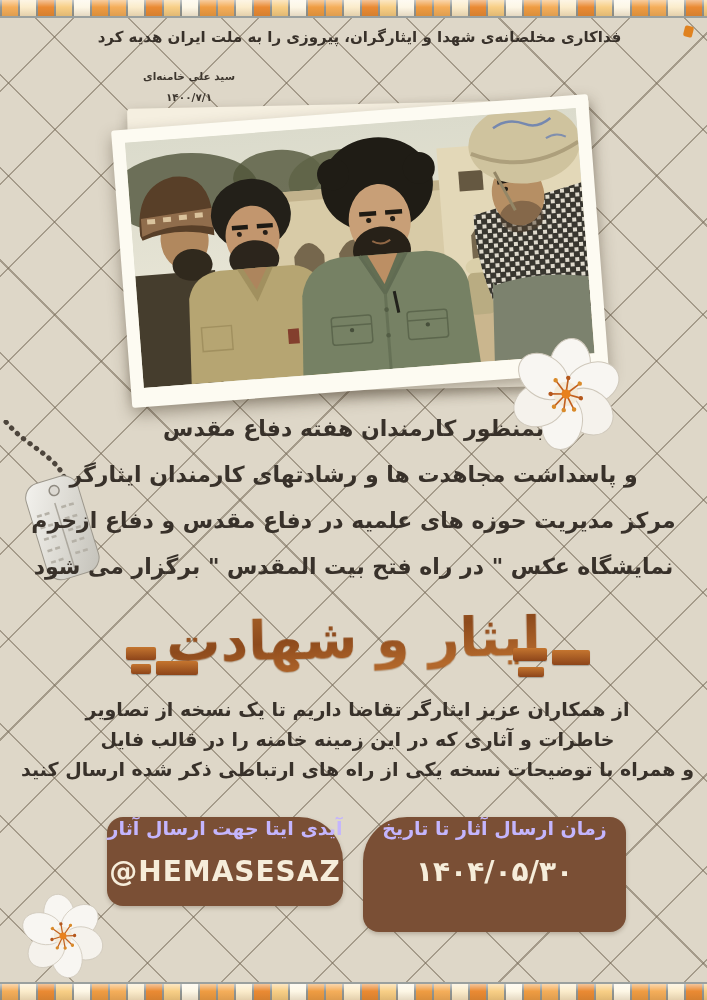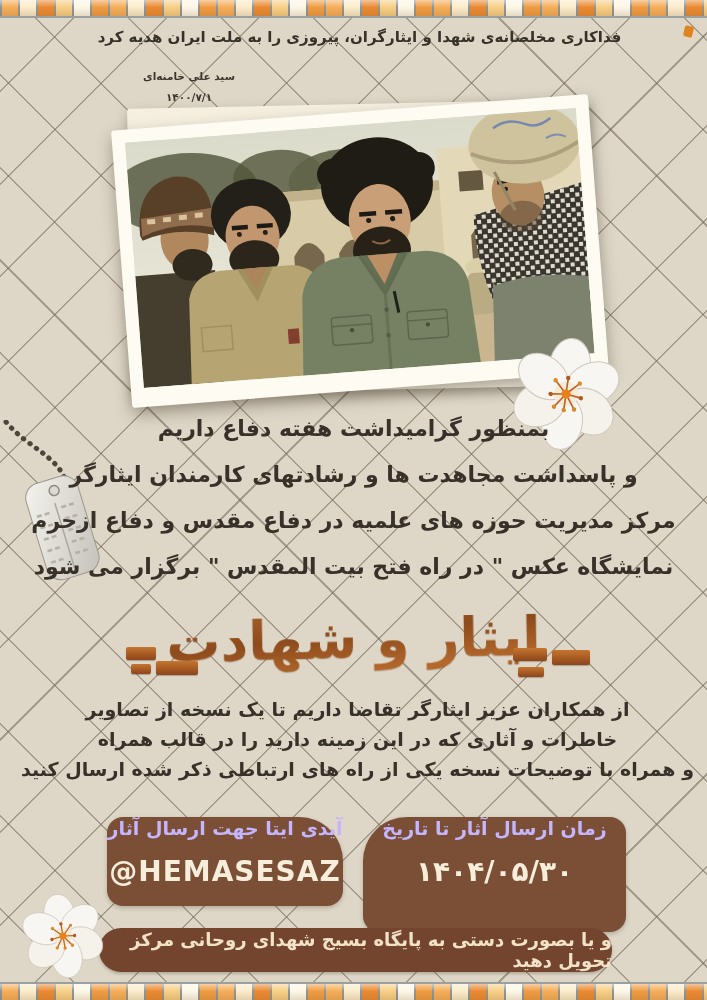--- a/index.html
+++ b/index.html
@@ -244,52 +244,49 @@
           <line x1="68" y1="112" x2="84" y2="112"></line>
         <line x1="42" y1="126" x2="58" y2="126"></line>
           <line x1="68" y1="124" x2="84" y2="124"></line>
         <line x1="42" y1="138" x2="58" y2="138"></line>
           <line x1="68" y1="136" x2="84" y2="136"></line>
       </g>
     </g>
   </svg>
 
   <div class="announcement">
-    <div>بمنظور گرامیداشت هفته دفاع داریم</div>
+    <div>بمنظور کارمندان هفته دفاع مقدس</div>
     <div>و پاسداشت مجاهدت ها و رشادتهای کارمندان ایثارگر</div>
     <div>مرکز مدیریت حوزه های علمیه در دفاع مقدس و دفاع ازحرم</div>
     <div>نمایشگاه عکس " در راه فتح بیت المقدس " برگزار می شود</div>
   </div>
 
   <div class="title-callig">ایثار و شهادت</div>
   <div class="dash" style="left:126px;top:647px;width:30px;height:13px;"></div>
   <div class="dash" style="left:131px;top:664px;width:20px;height:10px;"></div>
   <div class="dash" style="left:156px;top:661px;width:42px;height:14px;"></div>
   <div class="dash" style="left:513px;top:648px;width:34px;height:13px;"></div>
   <div class="dash" style="left:552px;top:650px;width:38px;height:15px;"></div>
   <div class="dash" style="left:518px;top:667px;width:26px;height:10px;"></div>
 
   <div class="request">
     <div>از همکاران عزیز ایثارگر تقاضا داریم تا یک نسخه از تصاویر</div>
-    <div>خاطرات و آثاری که در این زمینه دارید را در قالب همراه</div>
+    <div>خاطرات و آثاری که در این زمینه خامنه را در قالب فایل</div>
     <div>و همراه با توضیحات نسخه یکی از راه های ارتباطی ذکر شده ارسال کنید</div>
   </div>
 
   <div class="box box-deadline">
     <div class="label">زمان ارسال آثار تا تاریخ</div>
     <div class="value">۱۴۰۴/۰۵/۳۰</div>
   </div>
   <div class="box box-eitaa">
     <div class="label">آیدی ایتا جهت ارسال آثار</div>
     <div class="value" dir="ltr">@HEMASESAZ</div>
   </div>
 
-  <div class="footer-bar">
-    <span>و یا بصورت دستی به پایگاه بسیج شهدای روحانی مرکز تحویل دهید</span>
-  </div>
 
   <svg class="decor" style="left:16px;top:890px;width:94px;height:92px;transform:rotate(-10deg);" viewBox="0 0 120 120">
     <g>
       <ellipse cx="60" cy="32" rx="20" ry="27" fill="#f8f6f2" stroke="#cfc8bb" stroke-width="1"></ellipse>
       <ellipse cx="60" cy="32" rx="20" ry="27" fill="#f8f6f2" stroke="#cfc8bb" stroke-width="1" transform="rotate(60 60 60)"></ellipse>
       <ellipse cx="60" cy="32" rx="21" ry="26" fill="#f5f2ec" stroke="#cfc8bb" stroke-width="1" transform="rotate(120 60 60)"></ellipse>
       <ellipse cx="60" cy="32" rx="20" ry="27" fill="#f8f6f2" stroke="#cfc8bb" stroke-width="1" transform="rotate(180 60 60)"></ellipse>
       <ellipse cx="60" cy="32" rx="21" ry="26" fill="#f5f2ec" stroke="#cfc8bb" stroke-width="1" transform="rotate(240 60 60)"></ellipse>
       <ellipse cx="60" cy="32" rx="20" ry="27" fill="#f8f6f2" stroke="#cfc8bb" stroke-width="1" transform="rotate(300 60 60)"></ellipse>
       <circle cx="60" cy="60" r="12" fill="#f3ead8"></circle>

